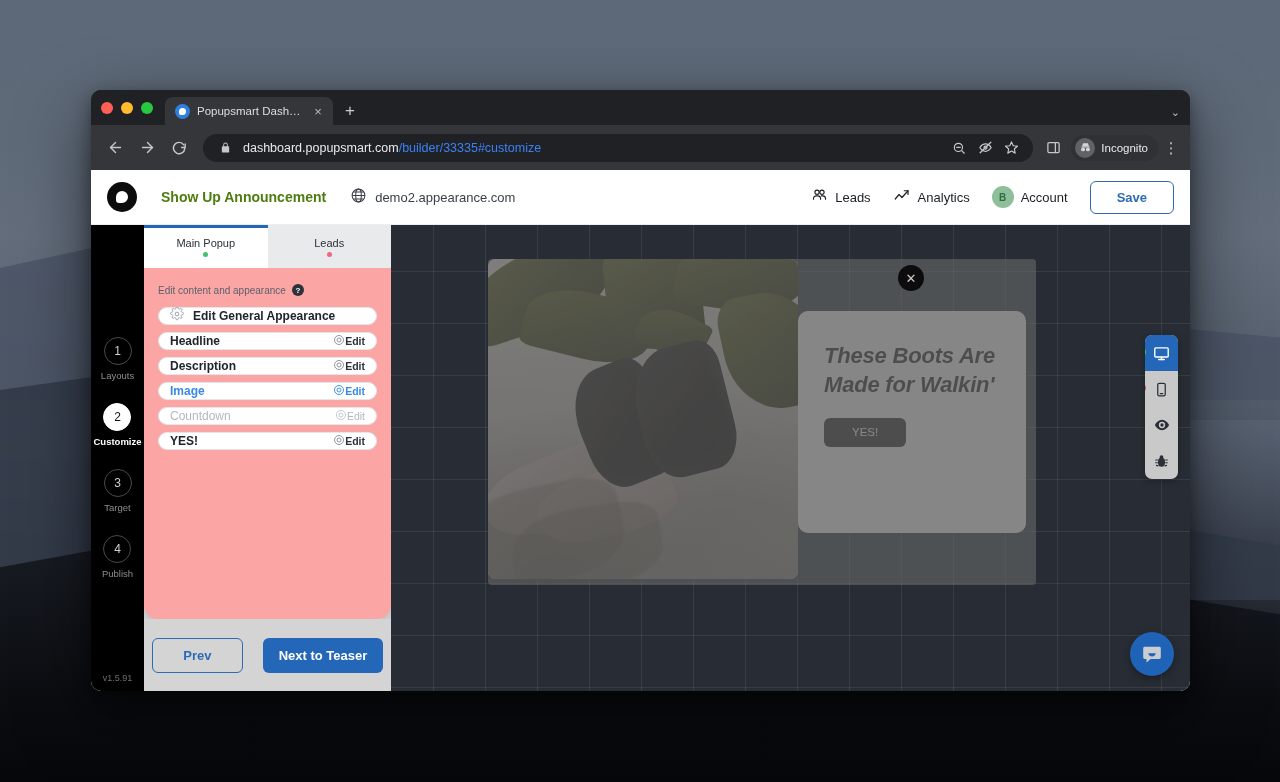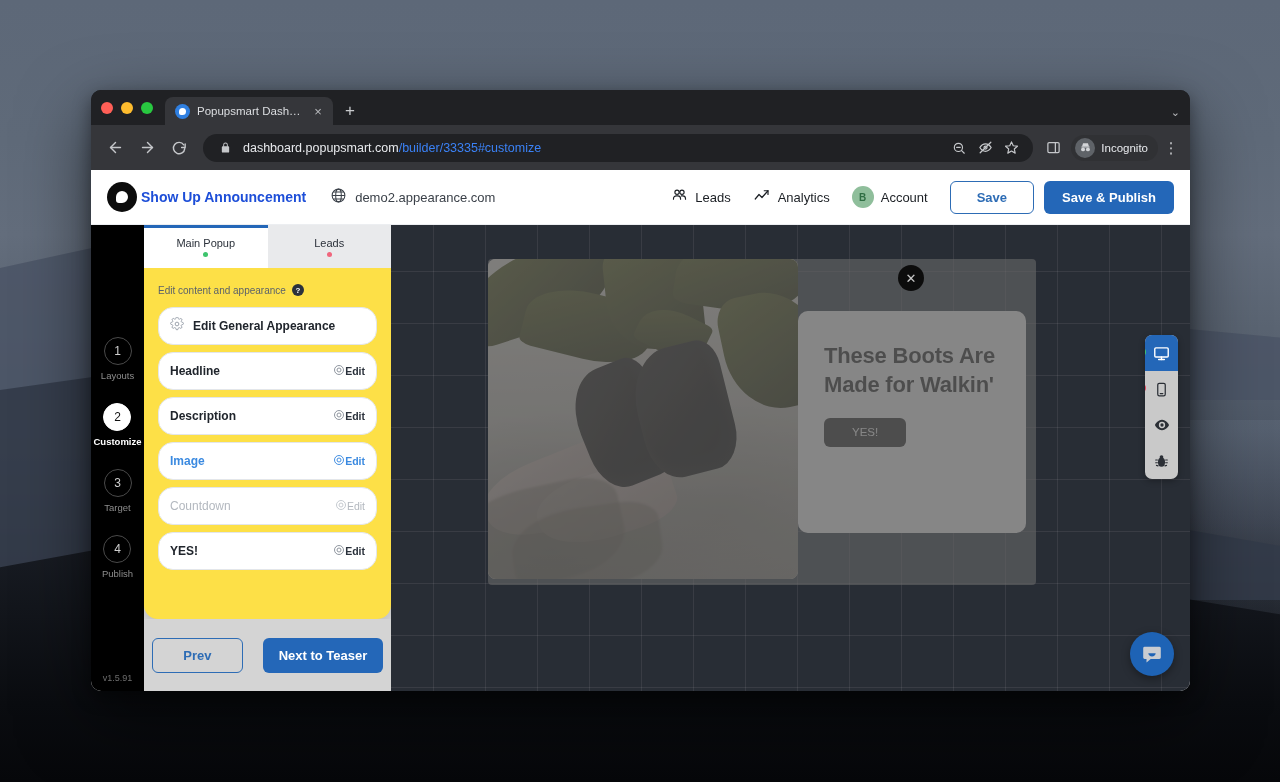--- a/index.html
+++ b/index.html
@@ -139,21 +139,21 @@
   }
   .brand-logo {
     width: 30px; height: 30px; border-radius: 50%;
     background: #0c0c0c; display: flex; align-items: center; justify-content: center;
     flex: 0 0 auto;
   }
   .brand-logo::after {
     content: ""; width: 12px; height: 12px; border-radius: 50% 50% 50% 3px;
     background: #fff;
   }
-  .proj-title { font-size: 14px; font-weight: bold; color: #1d4ed8; margin-left: 4px; white-space: nowrap; }
+  .proj-title { font-size: 14px; font-weight: bold; color: #4d7c0f; margin-left: 24px; white-space: nowrap; }
   .domain-wrap { display: flex; align-items: center; gap: 8px; margin-left: 24px; }
   .domain-text { font-size: 13px; color: #3b4149; }
   .hdr-spacer { flex: 1; }
   .hdr-nav { display: flex; align-items: center; gap: 22px; }
   .hdr-item { display: flex; align-items: center; gap: 7px; font-size: 13px; color: #1b1f24; }
   .acct-av {
     width: 22px; height: 22px; border-radius: 50%; background: #8fbe9b;
     color: #2f6e43; font-size: 10px; font-weight: bold;
     display: flex; align-items: center; justify-content: center;
   }
@@ -187,21 +187,21 @@
   }
   .step.active .step-circle { background: #fff; color: #111; border-color: #fff; }
   .step-label { font-size: 9.5px; color: #8d8d8d; margin-top: 5px; }
   .step.active .step-label { color: #fff; font-weight: bold; }
   .version { position: absolute; bottom: 8px; font-size: 9px; color: #6d6d6d; }
 
   
   .panelwrap { width: 247px; flex: 0 0 auto; display: flex; flex-direction: column;
                background: #d4d4d4; position: relative; }
   .panel {
-    margin: 0 0 0 0; background: #fde047;
+    margin: 0 0 0 0; background: #fca5a5;
     border-radius: 0 0 14px 14px;
     display: flex; flex-direction: column;
     height: 444px; overflow: hidden;
     box-shadow: 0 3px 10px rgba(0,0,0,.10);
   }
   .tabs { display: flex; height: 43px; flex: 0 0 auto; }
   .ptab {
     flex: 1; display: flex; flex-direction: column;
     align-items: center; justify-content: center; gap: 3px;
     font-size: 11px; color: #2b313a; position: relative;
@@ -220,21 +220,21 @@
   .sect-title {
     font-size: 10px; color: #5b626b; display: flex; align-items: center; gap: 6px;
     margin-bottom: 11px;
   }
   .help-badge {
     width: 12px; height: 12px; border-radius: 50%; background: #2b323c;
     color: #fff; font-size: 8px; font-weight: bold;
     display: flex; align-items: center; justify-content: center;
   }
   .row {
-    height: 38px; border: 1px solid #e3e6ea; border-radius: 15px;
+    height: 18px; border: 1px solid #e3e6ea; border-radius: 15px;
     display: flex; align-items: center; padding: 0 11px;
     margin-bottom: 7px; background: #fff;
   }
   .row-label { font-size: 12px; font-weight: bold; color: #20252c; }
   .row.disabled .row-label { color: #b3b8bf; font-weight: normal; }
   .row.sel .row-label { color: #3b8ae0; }
   .row-right { margin-left: auto; display: flex; align-items: center; }
   .edit-text { font-size: 10.5px; font-weight: bold; color: #2b323c; }
   .row.disabled .edit-text { color: #b3b8bf; font-weight: normal; }
   .row.sel .edit-text { color: #3b8ae0; }
@@ -323,20 +323,21 @@
   }
 
   .pp-card {
     position: absolute; left: 310px; top: 52px; width: 228px; height: 222px;
     background: #fff; border-radius: 10px;
   }
   .pp-card-inner { padding: 30px 26px 0 26px; }
   .pp-head {
     font-size: 22px; font-weight: bold; color: #0a0a0a; line-height: 1.34;
     letter-spacing: -.2px;
+    font-style: italic;
   }
   .pp-desc { font-size: 12.5px; color: #2b2b2b; line-height: 1.85; margin-top: 16px; }
   .pp-cta {
     margin-top: 18px; display: inline-flex; align-items: center; justify-content: center;
     height: 29px; padding: 0 28px; border-radius: 6px;
     background: #0a0a0a; color: #fff; font-size: 11.5px;
   }
   .pp-close {
     position: absolute; left: 410px; top: 6px;
     width: 26px; height: 26px; border-radius: 50%;
@@ -515,21 +516,20 @@
                 </svg>
             </span>
             <span>Analytics</span>
           </div>
           <div class="hdr-item">
             <span class="acct-av">B</span>
             <span>Account</span>
           </div>
         </div>
         <div class="btn-save">Save</div>
-        <div class="btn-publish">Save &amp; Publish</div>
       </div>
 
       <div class="appbody">
 
         <div class="rail">
           <div class="step">
             <span class="step-circle">1</span>
             <span class="step-label">Layouts</span>
           </div>
           <div class="step active">

